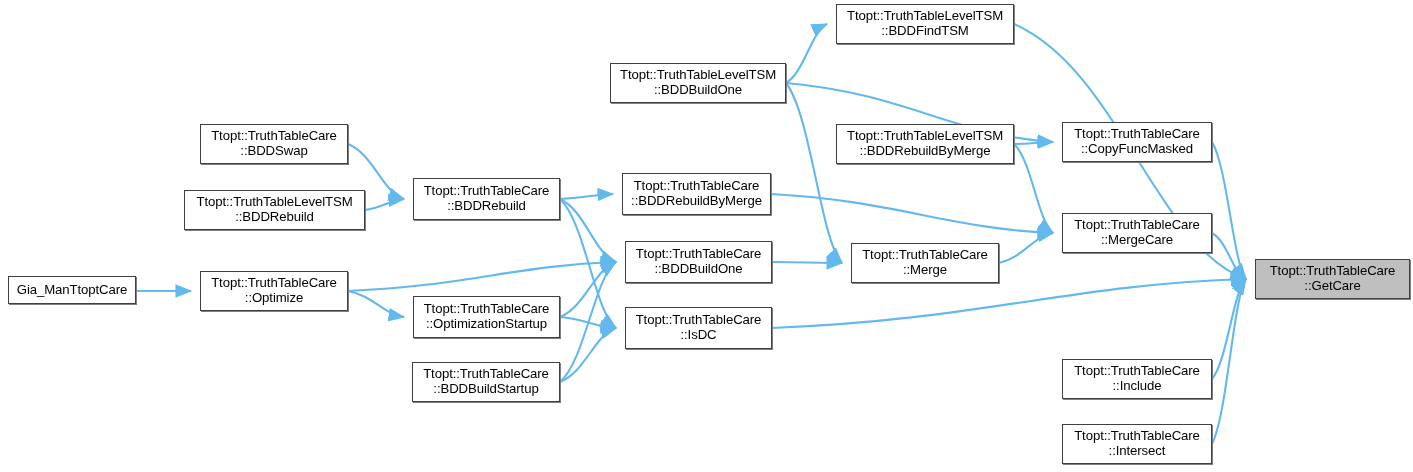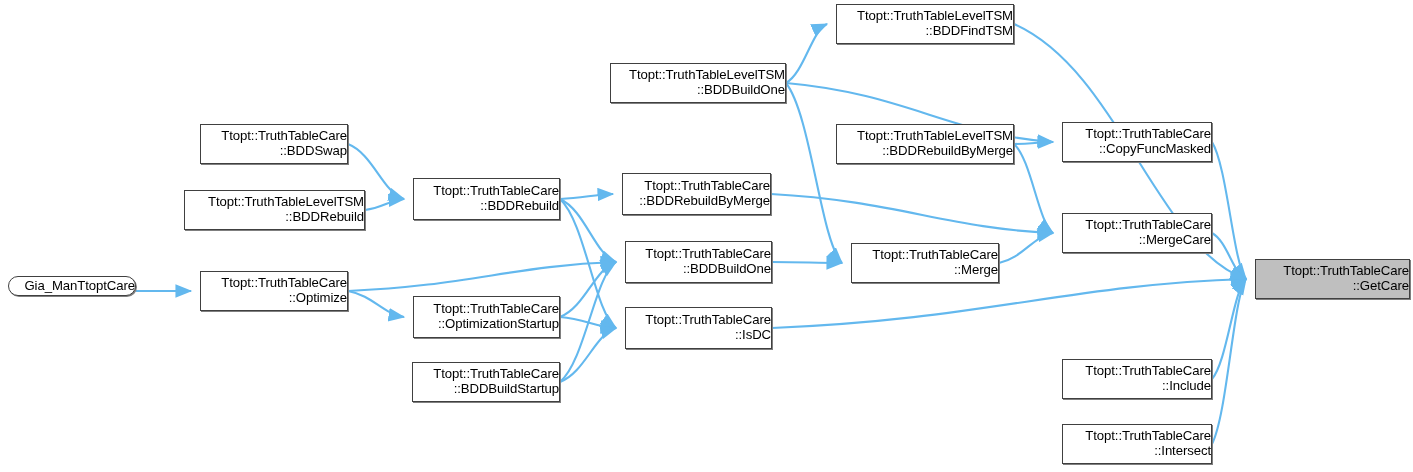--- a/index.html
+++ b/index.html
@@ -5,21 +5,21 @@
   html,body{margin:0;padding:0;background:#fff;}
   #canvas{position:relative;width:1413px;height:472px;background:#ffffff;
     font-family:"Liberation Sans","DejaVu Sans",sans-serif;overflow:hidden;}
   svg.edges{position:absolute;left:0;top:0;width:1413px;height:472px;}
   .node{position:absolute;box-sizing:border-box;border:1px solid #404040;
     background:#ffffff;color:#000000;display:flex;align-items:center;
     justify-content:center;text-align:center;line-height:1.12;
     font-size:13.2px;letter-spacing:-0.1px;
     box-shadow:1px 1px 0 #7f7f7f;}
   .node.highlight{background:#bfbfbf;}
-  .node span{display:block;width:100%;white-space:pre-line;text-align:right;}
+  .node span{display:block;width:100%;white-space:pre-line;}
 </style>
 </head>
 <body>
 
 <div id="canvas">
   <svg class="edges" id="edge-layer" xmlns="http://www.w3.org/2000/svg">
     <defs>
       <marker id="ah" markerWidth="9" markerHeight="9" refX="7.4" refY="3.2" orient="auto" markerUnits="strokeWidth">
         <path d="M0,0 L8,3.2 L0,6.4 z" fill="#63b8ee"></path>
       </marker>
@@ -47,21 +47,21 @@
         <path d="M1014,144 C1031.55,143.64 1038.18,142.24 1053,142" fill="none" stroke="#63b8ee" stroke-width="2.1" marker-end="url(#ah)"></path>
         <path d="M1014,144 C1031.55,160.02 1038.18,222.32 1053,233" fill="none" stroke="#63b8ee" stroke-width="2.1" marker-end="url(#ah)"></path>
         <path d="M999,263 C1023.3,257.6 1032.48,236.6 1053,233" fill="none" stroke="#63b8ee" stroke-width="2.1" marker-end="url(#ah)"></path>
         <path d="M1212,142 C1227.3,166.66 1233.08,262.56 1246,279" fill="none" stroke="#63b8ee" stroke-width="2.1" marker-end="url(#ah)"></path>
         <path d="M1212,233 C1227.3,241.28 1233.08,273.48 1246,279" fill="none" stroke="#63b8ee" stroke-width="2.1" marker-end="url(#ah)"></path>
         <path d="M1212,379 C1227.3,361 1233.08,291 1246,279" fill="none" stroke="#63b8ee" stroke-width="2.1" marker-end="url(#ah)"></path>
         <path d="M1212,444 C1227.3,414.3 1233.08,298.8 1246,279" fill="none" stroke="#63b8ee" stroke-width="2.1" marker-end="url(#ah)"></path>
       </g>
   </svg>
   <div id="node-layer">
-      <div class="node" style="left: 8px; top: 276px; width: 128px; height: 20px; border-radius: 10px;">
+      <div class="node" style="left: 8px; top: 276px; width: 128px; height: 28px;">
         <span>Gia_ManTtoptCare</span>
       </div>
       <div class="node" style="left: 200px; top: 124px; width: 148px; height: 40px;">
         <span>Ttopt::TruthTableCare
 ::BDDSwap</span>
       </div>
       <div class="node" style="left: 184px; top: 190px; width: 181px; height: 40px;">
         <span>Ttopt::TruthTableLevelTSM
 ::BDDRebuild</span>
       </div>

